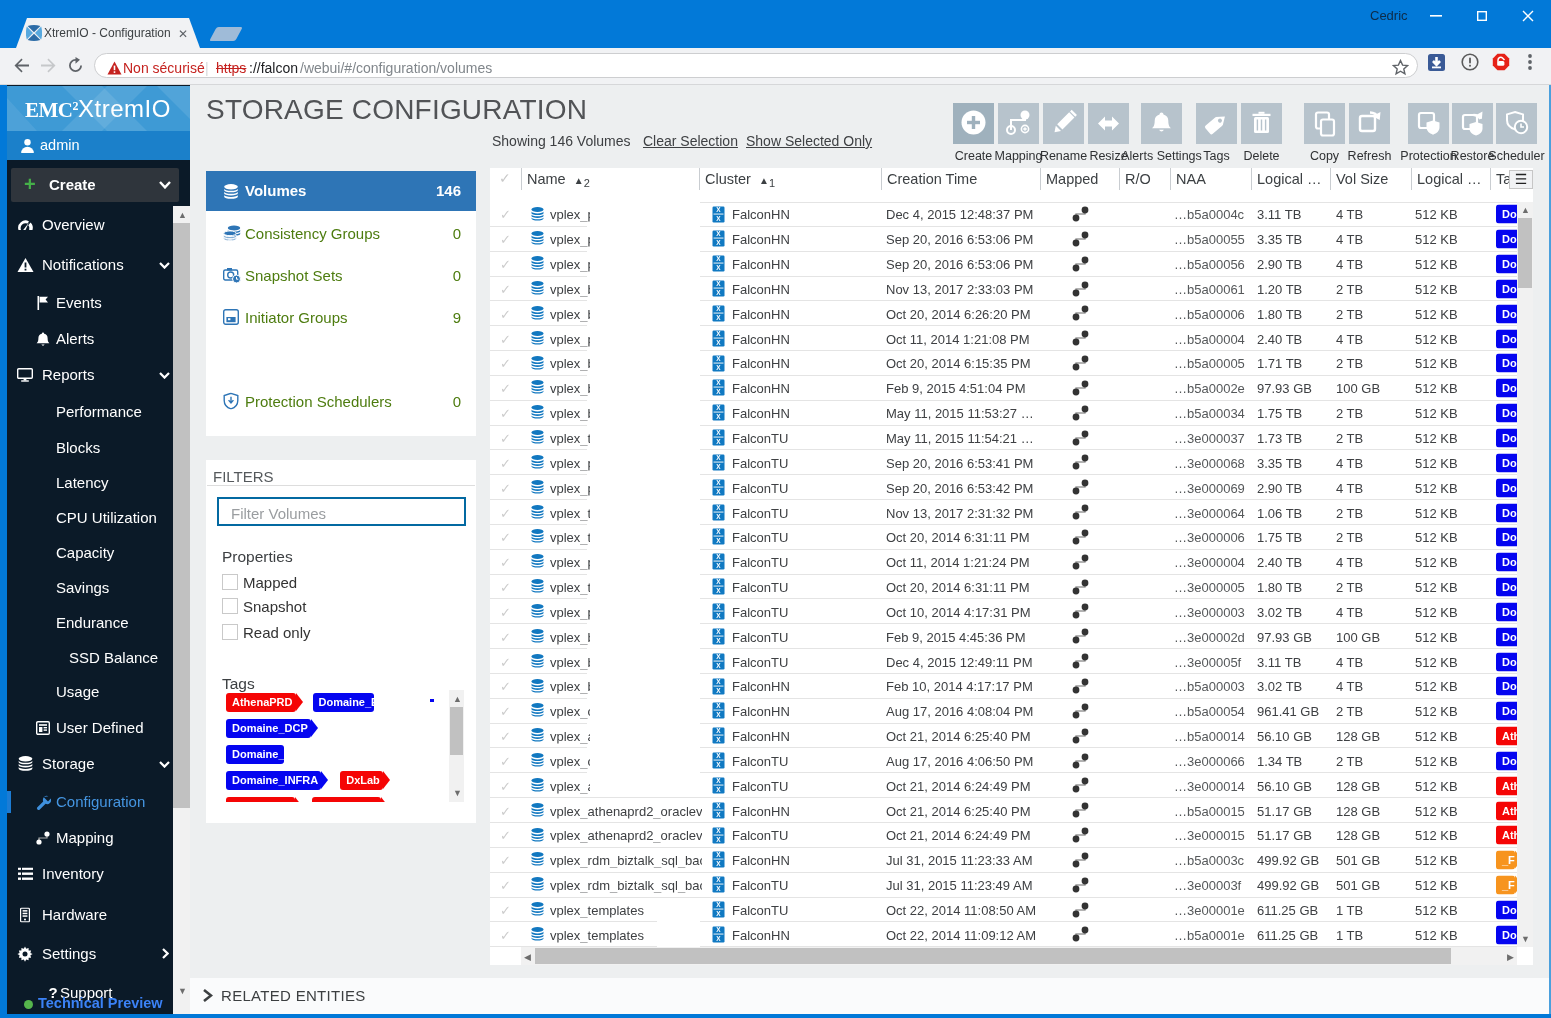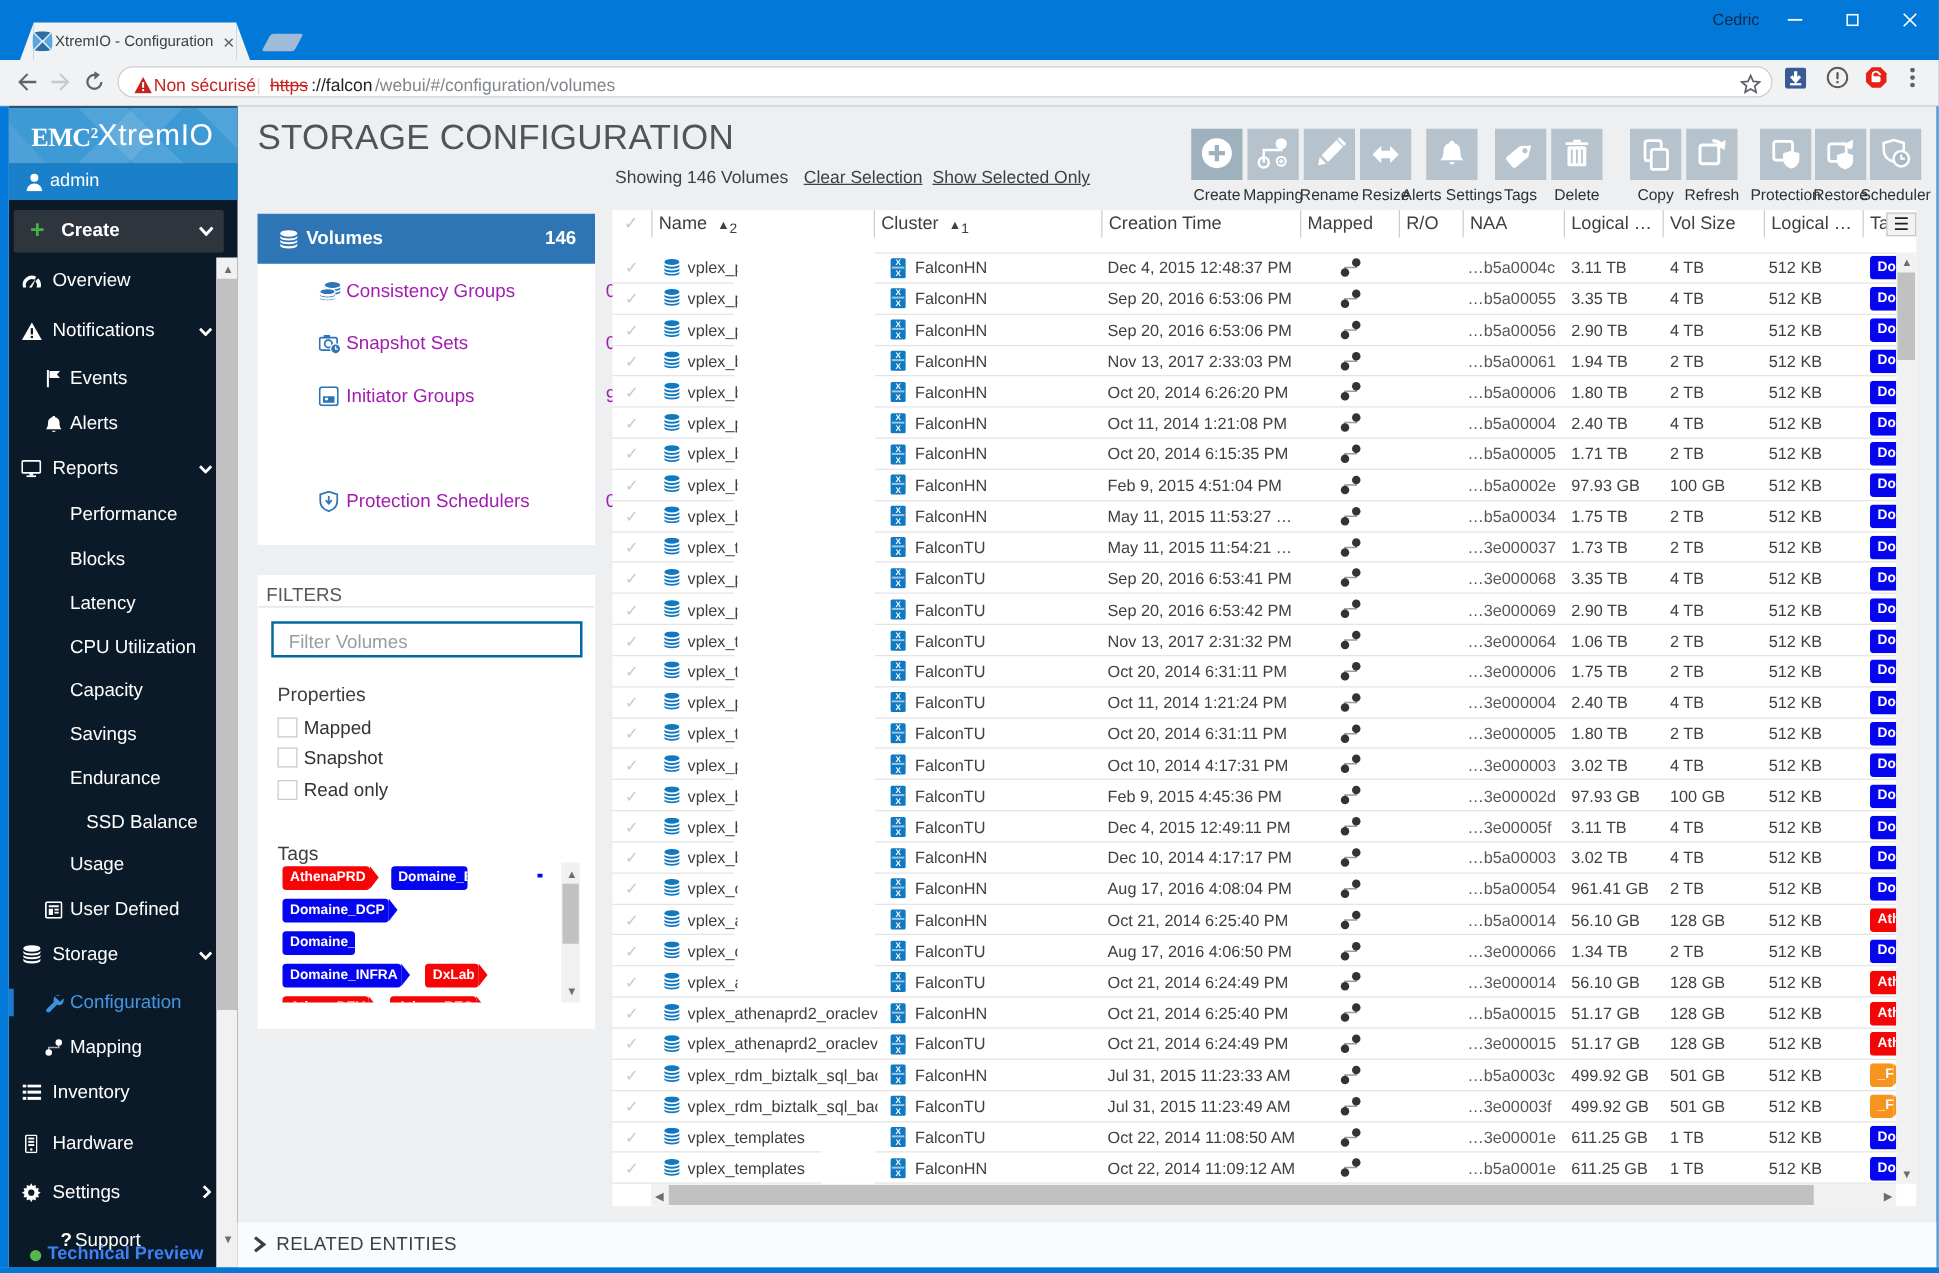--- a/index.html
+++ b/index.html
@@ -36,21 +36,21 @@
 
 #main { position:absolute; left:190px; top:86px; width:1359px; height:928px;padding-left:47px; }
 #pagetitle { position:absolute; left:16px; top:7.5px; font-size:28px; color:#515356; letter-spacing:0.2px; }
 #showing { position:absolute; left:302px; top:47px; font-size:14px; color:#3e4043; white-space:nowrap; }
 #showing a { color:#3e4043; text-decoration:underline; }
 .tb { position:absolute; top:17px; width:41px; height:41px; }
 .tbl { position:absolute; top:63px; transform:translateX(-50%); white-space:nowrap; font-size:12.5px; color:#2f3133; }
 
 #entpanel { position:absolute; left:16px; top:85px; width:270px; height:265px; background:#fff; }
 #volrow { position:absolute; left:0; top:0; width:270px; height:40px; background:#2e75b6; color:#fff; }
-.ent { position:absolute; left:0; width:270px; height:42px; color:#a21caf; font-size:15px;margin-left:32px; }
+.ent { position:absolute; left:0; width:270px; height:42px; color:#4d7c0f; font-size:15px; }
 .eico { position:absolute; left:17px; top:50%; transform:translateY(-50%); line-height:0; }
 .elab { position:absolute; left:39px; top:50%; transform:translateY(-50%); }
 .ecnt { position:absolute; right:15px; top:50%; transform:translateY(-50%); }
 
 #filters { position:absolute; left:16px; top:374px; width:270px; height:363px; background:#fff; }
 #fhdr { position:absolute; left:7px; top:8px; font-size:15px; color:#55595c; }
 #fdiv { position:absolute; left:1px; top:25px; width:268px; height:1px; background:#ddd; }
 #finput { position:absolute; left:11px; top:37px; width:249px; height:29px; border:2px solid #0369a1; background:#fff; }
 #finput span { position:absolute; left:12px; top:6px; color:#9a9da0; font-size:15px; }
 #fprops { position:absolute; left:16px; top:88px; font-size:15.5px; color:#3d4043; }
@@ -656,21 +656,21 @@
 <rect x="1.5" y="7.3" width="10" height="1.6" fill="#9cc6e3"></rect>
 </svg>
 <span class="cell" style="left:242px">FalconHN</span>
 <span class="cell" style="left:396px">Nov 13, 2017 2:33:03 PM</span>
 <svg style="position:absolute;left:580px;top:3px" width="22" height="18" viewBox="0 0 22 18">
 <path d="M6 13 L6 9 L15 9 L15 5" stroke="#9a9a9a" stroke-width="1.3" fill="none"></path>
 <circle cx="6" cy="13" r="3.4" fill="#333"></circle>
 <circle cx="15" cy="5" r="3.4" fill="#333"></circle>
 </svg>
 <span class="cell naa" style="left:684px">…b5a00061</span>
-<span class="cell" style="left:767px">1.94 TB</span>
+<span class="cell" style="left:767px">1.20 TB</span>
 <span class="cell" style="left:846px">2 TB</span>
 <span class="cell" style="left:925px">512 KB</span>
 <span class="chipwrap"><span class="chip chipb">Domaine</span></span>
 <div class="rsep"></div>
 </div>
 <div class="trow" style="top:133.4px;height:24.84px">
 <span class="ck">✓</span>
 <svg style="position:absolute;left:41px;top:4.5px" width="13" height="14" viewBox="0 0 13 14">
 <g fill="#1278c0">
 <ellipse cx="6.5" cy="2.5" rx="6" ry="2.4"></ellipse>
@@ -1161,21 +1161,21 @@
         </svg>
 <span class="nm" style="width:39.5px">vplex_b</span>
 <div class="lsep" style="width:97px"></div>
 <svg style="position:absolute;left:222px;top:3.5px" width="13" height="17" viewBox="0 0 13 17">
 <rect x="0.5" y="0.5" width="12" height="16" rx="1.2" fill="#1079c2"></rect>
 <text x="6.5" y="6.3" font-size="6.5" font-weight="bold" fill="#fff" text-anchor="middle" font-family="Liberation Sans">X</text>
 <text x="6.5" y="15" font-size="6.5" font-weight="bold" fill="#fff" text-anchor="middle" font-family="Liberation Sans">X</text>
 <rect x="1.5" y="7.3" width="10" height="1.6" fill="#9cc6e3"></rect>
 </svg>
 <span class="cell" style="left:242px">FalconHN</span>
-<span class="cell" style="left:396px">Dec 10, 2014 4:17:17 PM</span>
+<span class="cell" style="left:396px">Feb 10, 2014 4:17:17 PM</span>
 <svg style="position:absolute;left:580px;top:3px" width="22" height="18" viewBox="0 0 22 18">
 <path d="M6 13 L6 9 L15 9 L15 5" stroke="#9a9a9a" stroke-width="1.3" fill="none"></path>
 <circle cx="6" cy="13" r="3.4" fill="#333"></circle>
 <circle cx="15" cy="5" r="3.4" fill="#333"></circle>
 </svg>
 <span class="cell naa" style="left:684px">…b5a00003</span>
 <span class="cell" style="left:767px">3.02 TB</span>
 <span class="cell" style="left:846px">4 TB</span>
 <span class="cell" style="left:925px">512 KB</span>
 <span class="chipwrap"><span class="chip chipb">Domaine</span></span>

